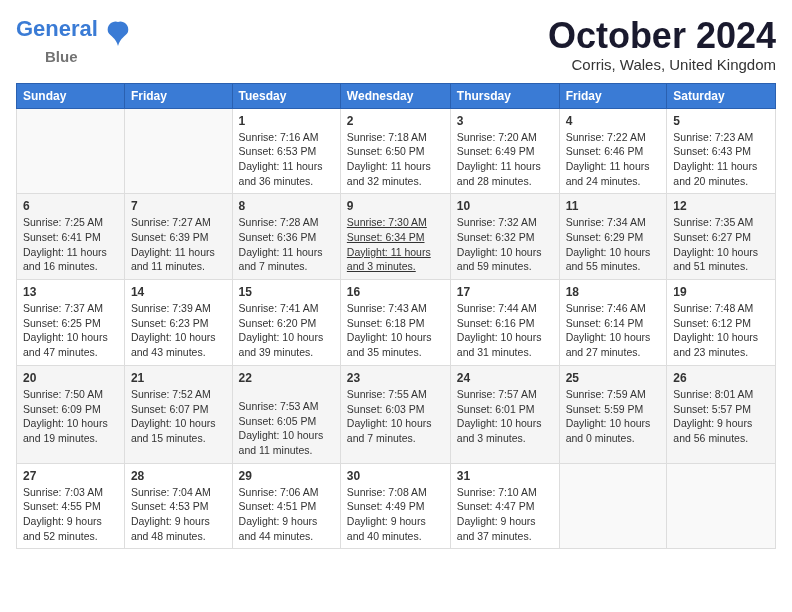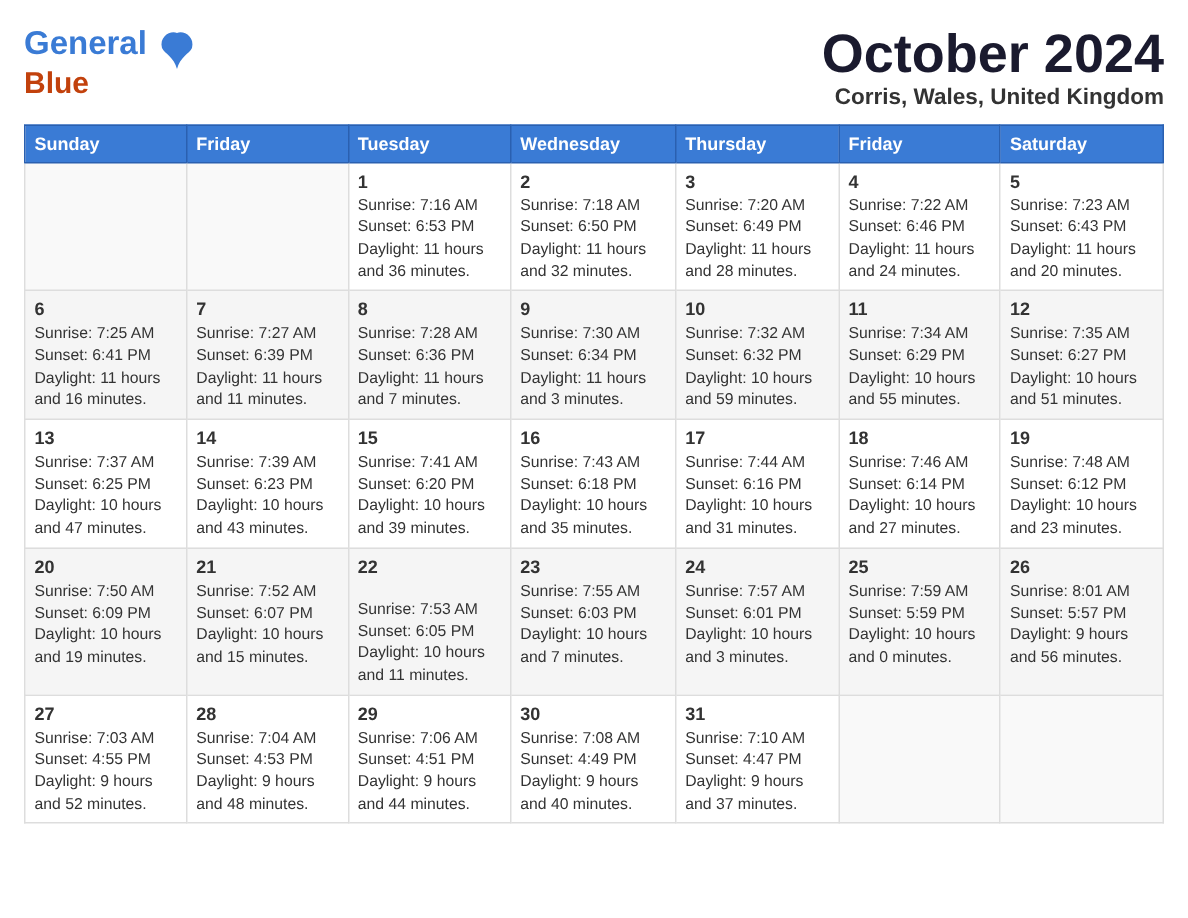--- a/index.html
+++ b/index.html
@@ -26,21 +26,20 @@
     }
     .month-title {
       font-size: 36px;
       font-weight: bold;
       color: #1a1a2e;
       line-height: 1.1;
     }
     .location {
       font-size: 15px;
       color: #333;
-      font-weight: bold;
     }
     table {
       width: 100%;
       border-collapse: collapse;
       font-size: 11px;
     }
     thead tr {
       background: #3a7bd5;
       color: #fff;
     }
@@ -85,21 +84,21 @@
     }
   </style>
 </head>
 <body>
 
 <div class="header">
   <div class="logo">
     <div style="display:flex;align-items:center;gap:4px;">
       <div style="font-size:22px;font-weight:bold;color:#1a1a2e;">
         <span style="color:#3a7bd5;margin-top:33px;">General</span><br>
-        <span style="color:#c2410c;font-size:20px;">Blue</span>
+        <span style="color:#737373;font-size:15px;margin-left:29px;">Blue</span>
       </div>
       <div style="color:#3a7bd5;font-size:28px;margin-top:-10px;">
         <svg width="32" height="32" viewBox="0 0 32 32">
           <path d="M16 4 C20 2, 28 6, 26 14 C24 18, 18 20, 16 28 C14 20, 8 18, 6 14 C4 6, 12 2, 16 4Z" fill="#3a7bd5"></path>
         </svg>
       </div>
     </div>
   </div>
   <div class="title-block">
     <div class="month-title">October 2024</div>
@@ -168,21 +167,21 @@
 Daylight: 11 hours and 11 minutes.</div>
         </td>
         <td>
           <span class="day-num">8</span>
           <div class="day-info" style="white-space: pre-line;">Sunrise: 7:28 AM
 Sunset: 6:36 PM
 Daylight: 11 hours and 7 minutes.</div>
         </td>
         <td>
           <span class="day-num">9</span>
-          <div class="day-info" style="white-space: pre-line;">Sunrise: 7:30 AM
+          <div class="day-info" style="white-space: pre-line; text-decoration: underline;">Sunrise: 7:30 AM
 Sunset: 6:34 PM
 Daylight: 11 hours and 3 minutes.</div>
         </td>
         <td>
           <span class="day-num">10</span>
           <div class="day-info" style="white-space: pre-line;">Sunrise: 7:32 AM
 Sunset: 6:32 PM
 Daylight: 10 hours and 59 minutes.</div>
         </td>
         <td>

